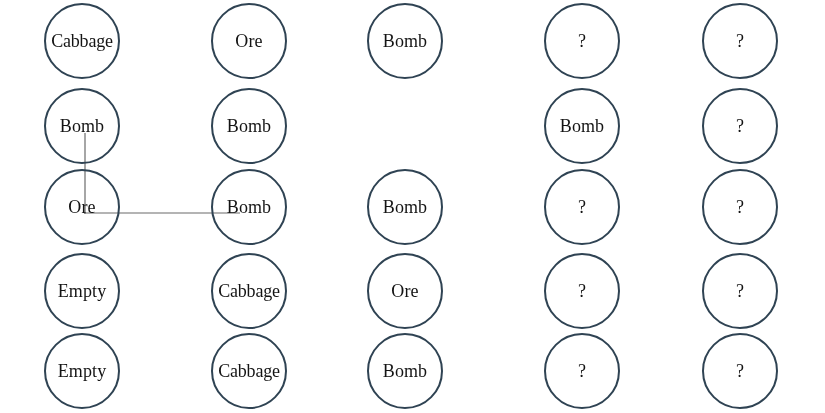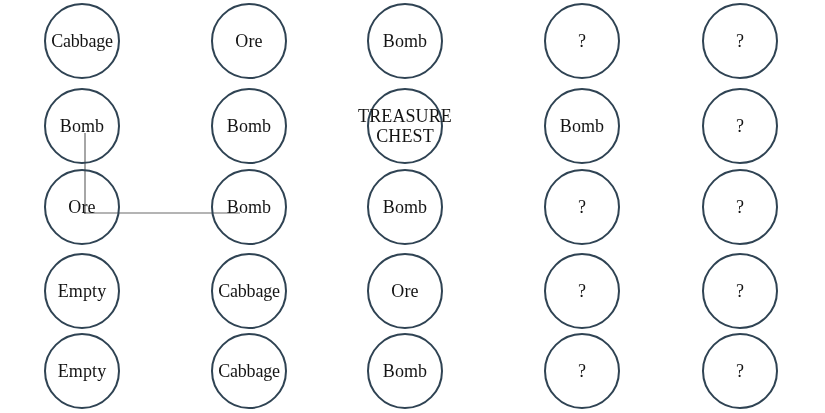--- a/index.html
+++ b/index.html
@@ -77,23 +77,20 @@
     </div>
     <div class="node" style="left: 740px; top: 41px; width: 76px; height: 76px; margin-left: -38px; margin-top: -38px; border-color: rgb(47, 67, 83);">
       <span class="node-label" style="color: rgb(20, 20, 20);">?</span>
     </div>
     <div class="node" style="left: 82px; top: 126px; width: 76px; height: 76px; margin-left: -38px; margin-top: -38px; border-color: rgb(47, 67, 83);">
       <span class="node-label" style="color: rgb(20, 20, 20);">Bomb</span>
     </div>
     <div class="node" style="left: 249px; top: 126px; width: 76px; height: 76px; margin-left: -38px; margin-top: -38px; border-color: rgb(47, 67, 83);">
       <span class="node-label" style="color: rgb(20, 20, 20);">Bomb</span>
     </div>
-    <div class="node" style="left: 405px; top: 126px; width: 76px; height: 76px; margin-left: -38px; margin-top: -38px; border-color: rgb(47, 67, 83);">
-      <span class="node-label multiline" style="color: rgb(20, 20, 20);">TREASURE CHEST</span>
-    </div>
     <div class="node" style="left: 582px; top: 126px; width: 76px; height: 76px; margin-left: -38px; margin-top: -38px; border-color: rgb(47, 67, 83);">
       <span class="node-label" style="color: rgb(20, 20, 20);">Bomb</span>
     </div>
     <div class="node" style="left: 740px; top: 126px; width: 76px; height: 76px; margin-left: -38px; margin-top: -38px; border-color: rgb(47, 67, 83);">
       <span class="node-label" style="color: rgb(20, 20, 20);">?</span>
     </div>
     <div class="node" style="left: 82px; top: 207px; width: 76px; height: 76px; margin-left: -38px; margin-top: -38px; border-color: rgb(47, 67, 83);">
       <span class="node-label" style="color: rgb(20, 20, 20);">Ore</span>
     </div>
     <div class="node" style="left: 249px; top: 207px; width: 76px; height: 76px; margin-left: -38px; margin-top: -38px; border-color: rgb(47, 67, 83);">

